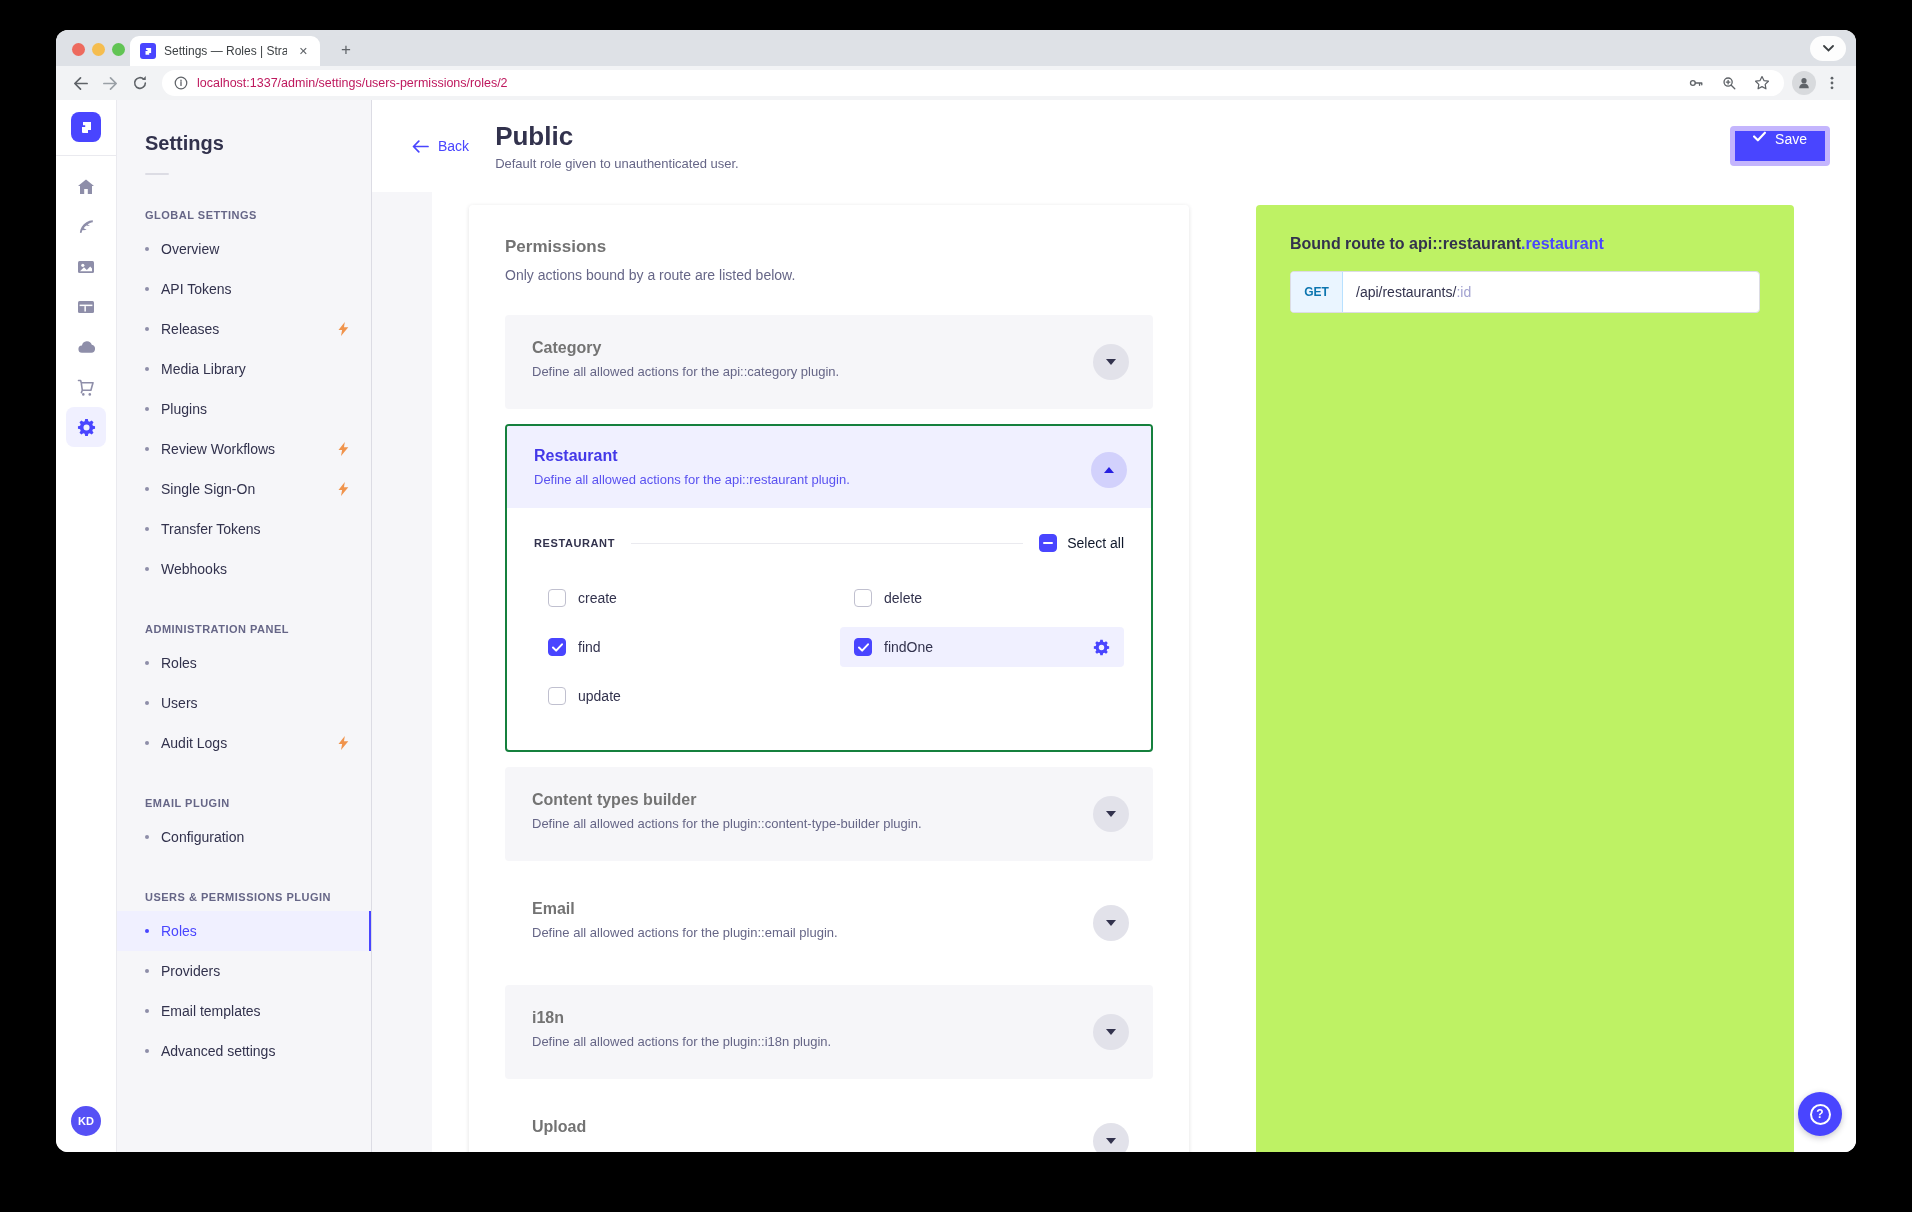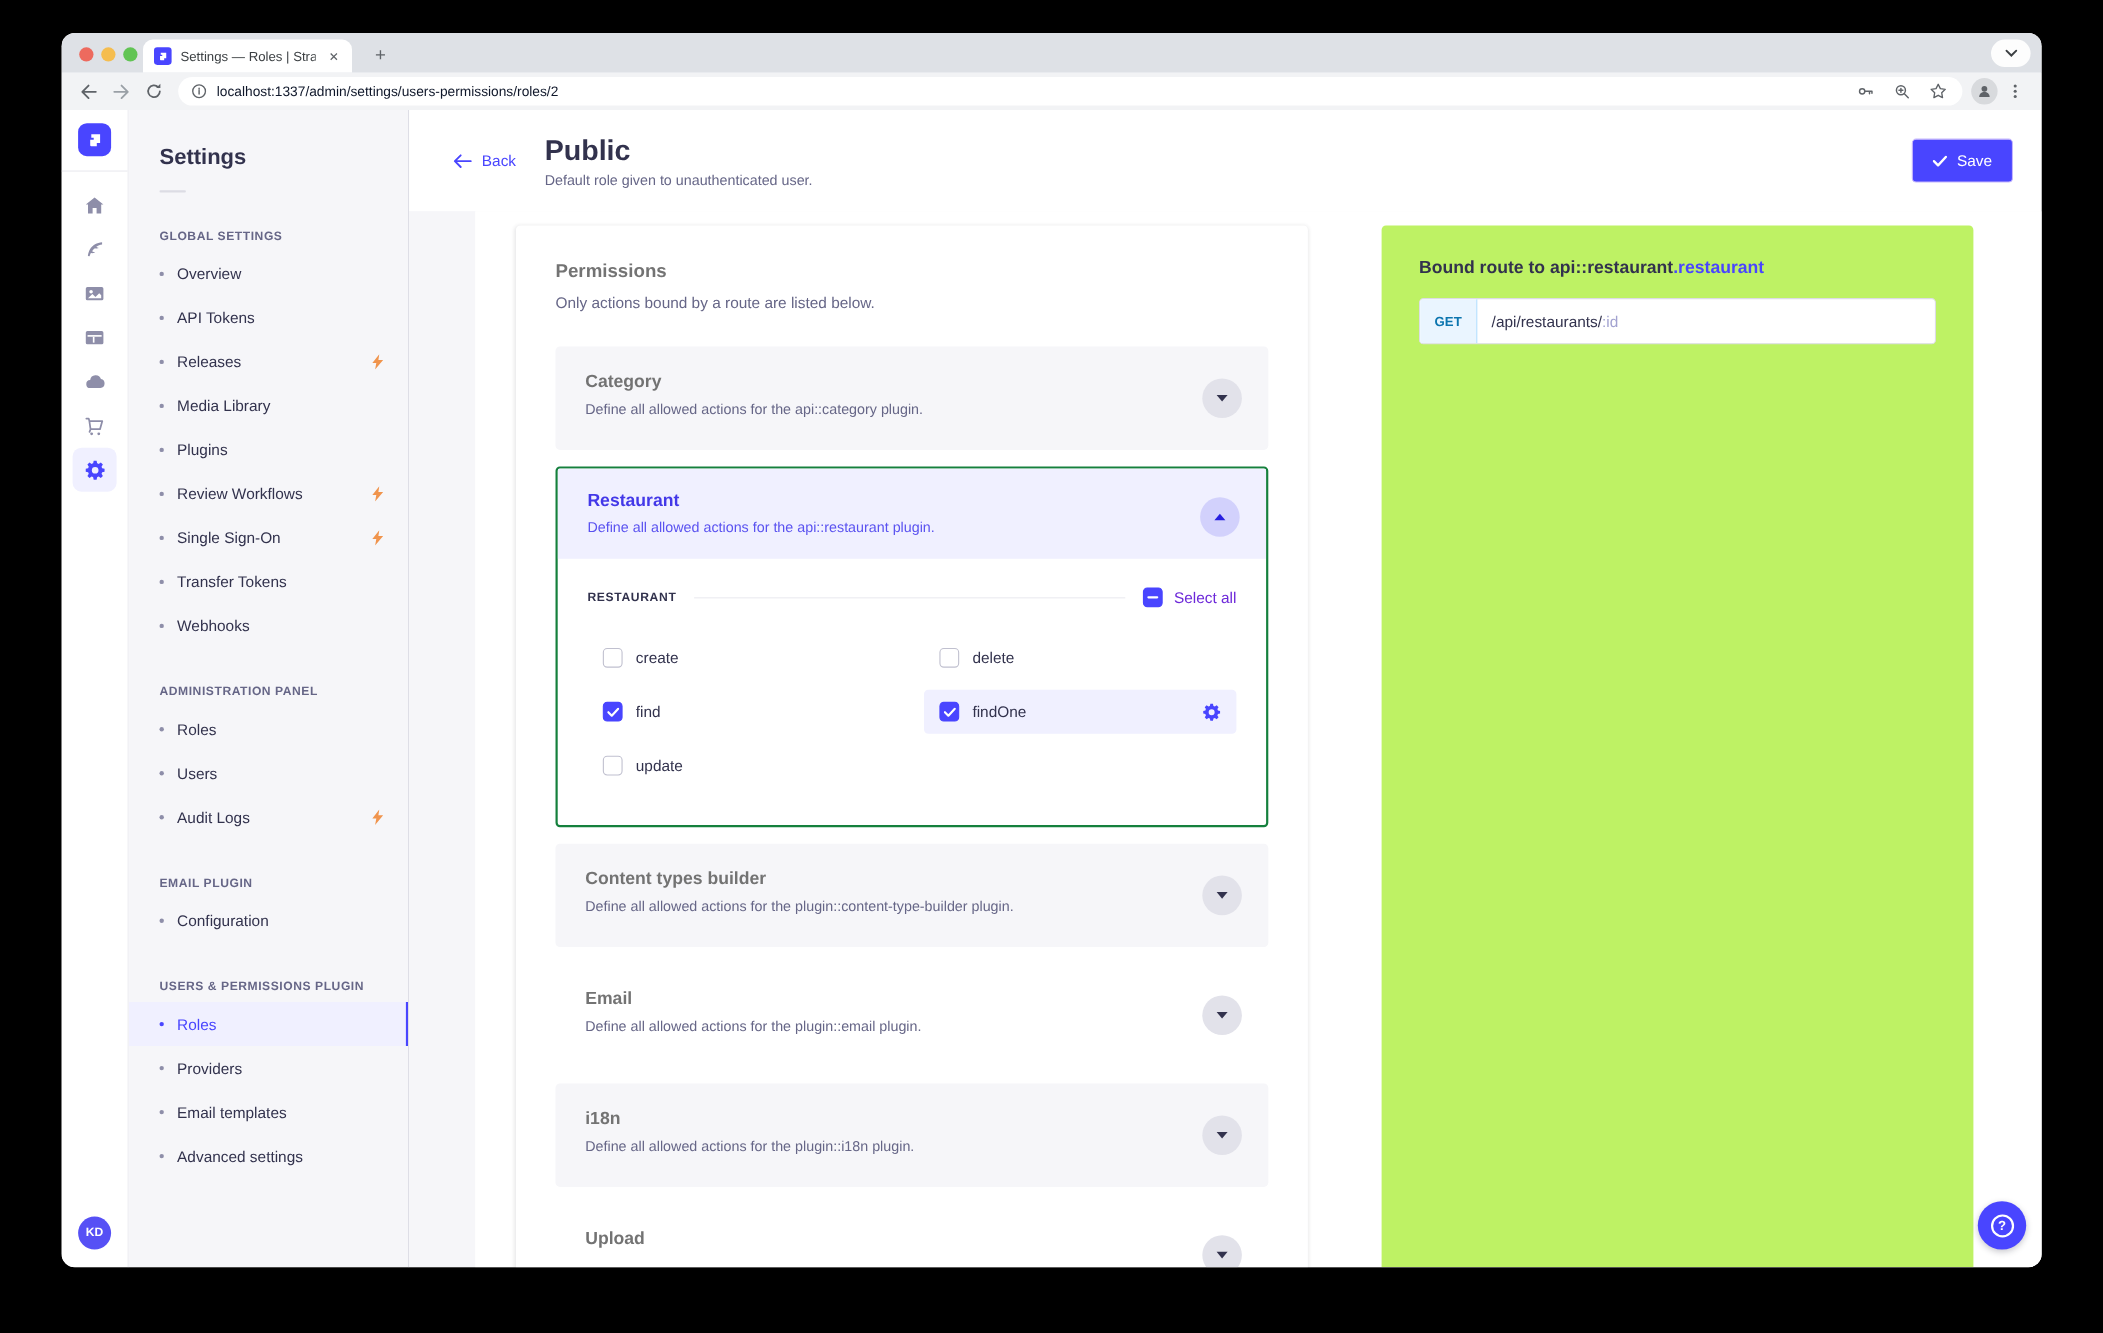--- a/index.html
+++ b/index.html
@@ -20,21 +20,21 @@
   .tab-title { flex:1; font-size:12px; color:#3c4043; white-space:nowrap; overflow:hidden; }
   .tab-close { font-size:11px; color:#5f6368; padding:2px 4px; }
   .newtab { position:absolute; left:278px; bottom:5px; font-size:17px; color:#5f6368; padding:1px 7px; }
   .profile-chevron { position:absolute; right:10px; top:6px; width:36px; height:25px; border-radius:13px;
                      background:#fdfdfd; display:grid; place-items:center; }
 
   .toolbar { height:34px; background:#f2f3f5; display:flex; align-items:center; padding:0 10px; gap:2px; flex:none; }
   .tb-btn { width:28px; height:28px; display:grid; place-items:center; flex:none; }
   .urlbar { flex:1; height:26px; background:#fff; border-radius:13px; display:flex; align-items:center;
             padding:0 10px 0 12px; gap:9px; margin:0 6px; min-width:0; }
-  .url-text { flex:1; font-size:12.5px; color:#0f172a; white-space:nowrap; overflow:hidden; }
+  .url-text { flex:1; font-size:12.5px; color:#be185d; white-space:nowrap; overflow:hidden; }
   .urlbar .tb-btn { width:24px; height:24px; }
   .tb-avatar { width:24px; height:24px; border-radius:50%; background:#d8dadd; display:grid; place-items:center; }
 
   
   .app { flex:1; display:flex; min-height:0; }
 
   .rail { width:61px; background:#fff; border-right:1px solid #eaeaef; display:flex; flex-direction:column; align-items:center; flex:none; }
   .logo-wrap { width:100%; display:flex; justify-content:center; padding:12px 0 13px; border-bottom:1px solid #eaeaef; margin-bottom:11px; }
   .strapi-logo { width:30px; height:30px; border-radius:8px; background:#4945ff; display:grid; place-items:center; }
   .rail-btn { width:40px; height:40px; display:grid; place-items:center; border-radius:8px; color:#8e8ea9; }
@@ -53,22 +53,22 @@
   .nav-item.active { background:#f0f0ff; color:#4945ff; box-shadow:inset -2px 0 0 #4945ff; }
   .nav-item.active .nav-dot { background:#4945ff; }
   .nav-bolt { position:absolute; right:22px; top:13px; }
 
   .main { flex:1; display:flex; flex-direction:column; min-width:0; }
   .page-header { height:92px; background:#fff; display:flex; align-items:center; padding:0 26px 0 40px; flex:none; }
   .back-link { display:flex; align-items:center; gap:9px; color:#4945ff; font-size:14px; }
   .title-block { margin-left:26px; }
   .page-title { font-size:26px; font-weight:700; color:#32324d; }
   .page-subtitle { font-size:13px; color:#666687; margin-top:4px; }
-  .save-btn { margin-left:auto; height:40px; background:#4945ff; border:1px solid #c4b5fd; border-radius:4px;
-              color:#fff; font-size:14px; display:flex; align-items:center; gap:9px; padding:0 18px; }
+  .save-btn { margin-left:auto; height:40px; background:#4945ff; border:5px solid #c4b5fd; border-radius:4px;
+              color:#fff; font-size:14px; display:flex; align-items:flex-start; gap:9px; padding:0 18px; }
 
   .content { flex:1; background:#f6f6f9; display:flex; min-height:0; }
   .gutter { width:60px; flex:none; }
   .canvas { flex:1; background:#fff; position:relative; overflow:hidden; }
 
   .perm-card { position:absolute; left:37px; top:13px; width:720px; background:#fff; border-radius:4px;
                box-shadow:0 1px 4px rgba(33,33,52,.14); padding:32px 36px 40px; }
   .perm-title { font-size:17px; font-weight:700; color:#737373; }
   .perm-subtitle { font-size:14px; color:#666687; margin-top:10px; margin-bottom:32px; }
 
@@ -84,21 +84,21 @@
   .expanded { border:2px solid #15803d; border-radius:4px; margin-bottom:15px; background:#fff; overflow:hidden; }
   .exp-head { background:#f0f0ff; padding:21px 80px 21px 27px; position:relative; }
   .exp-name { font-size:16px; font-weight:600; color:#4338e8; }
   .exp-desc { font-size:13px; color:#5a52f0; margin-top:7px; }
   .exp-chevron { position:absolute; right:24px; top:26px; width:36px; height:36px; border-radius:50%;
                  background:#d2d1fc; display:grid; place-items:center; border:none; }
   .exp-body { padding:26px 27px 34px; }
   .subject-row { display:flex; align-items:center; gap:16px; }
   .subject-label { font-size:11px; font-weight:700; letter-spacing:.6px; color:#32324d; flex:none; }
   .subject-line { flex:1; height:1px; background:#eaeaef; }
-  .select-all { display:flex; align-items:center; gap:10px; font-size:14px; color:#6d28d9; flex:none; }
+  .select-all { display:flex; align-items:center; gap:10px; font-size:14px; color:#0f172a; flex:none; }
 
   .cb { width:18px; height:18px; border-radius:4px; background:#fff; border:1px solid #c0c0cf; display:grid; place-items:center; flex:none; }
   .cb.checked { background:#4945ff; border-color:#4945ff; }
   .cb.indeterminate { background:#4945ff; border-color:#4945ff; }
   .cb .minus { width:10px; height:2.4px; background:#fff; border-radius:1px; }
 
   .action-grid { margin-top:26px; display:grid; grid-template-columns:1fr 1fr; column-gap:22px; row-gap:9px; }
   .action { height:40px; display:flex; align-items:center; gap:12px; padding:0 14px; border-radius:4px; font-size:14px; color:#32324d; }
   .action.selected { background:#f0f0ff; }
   .action .gear-btn { margin-left:auto; display:grid; place-items:center; color:#4945ff; }

